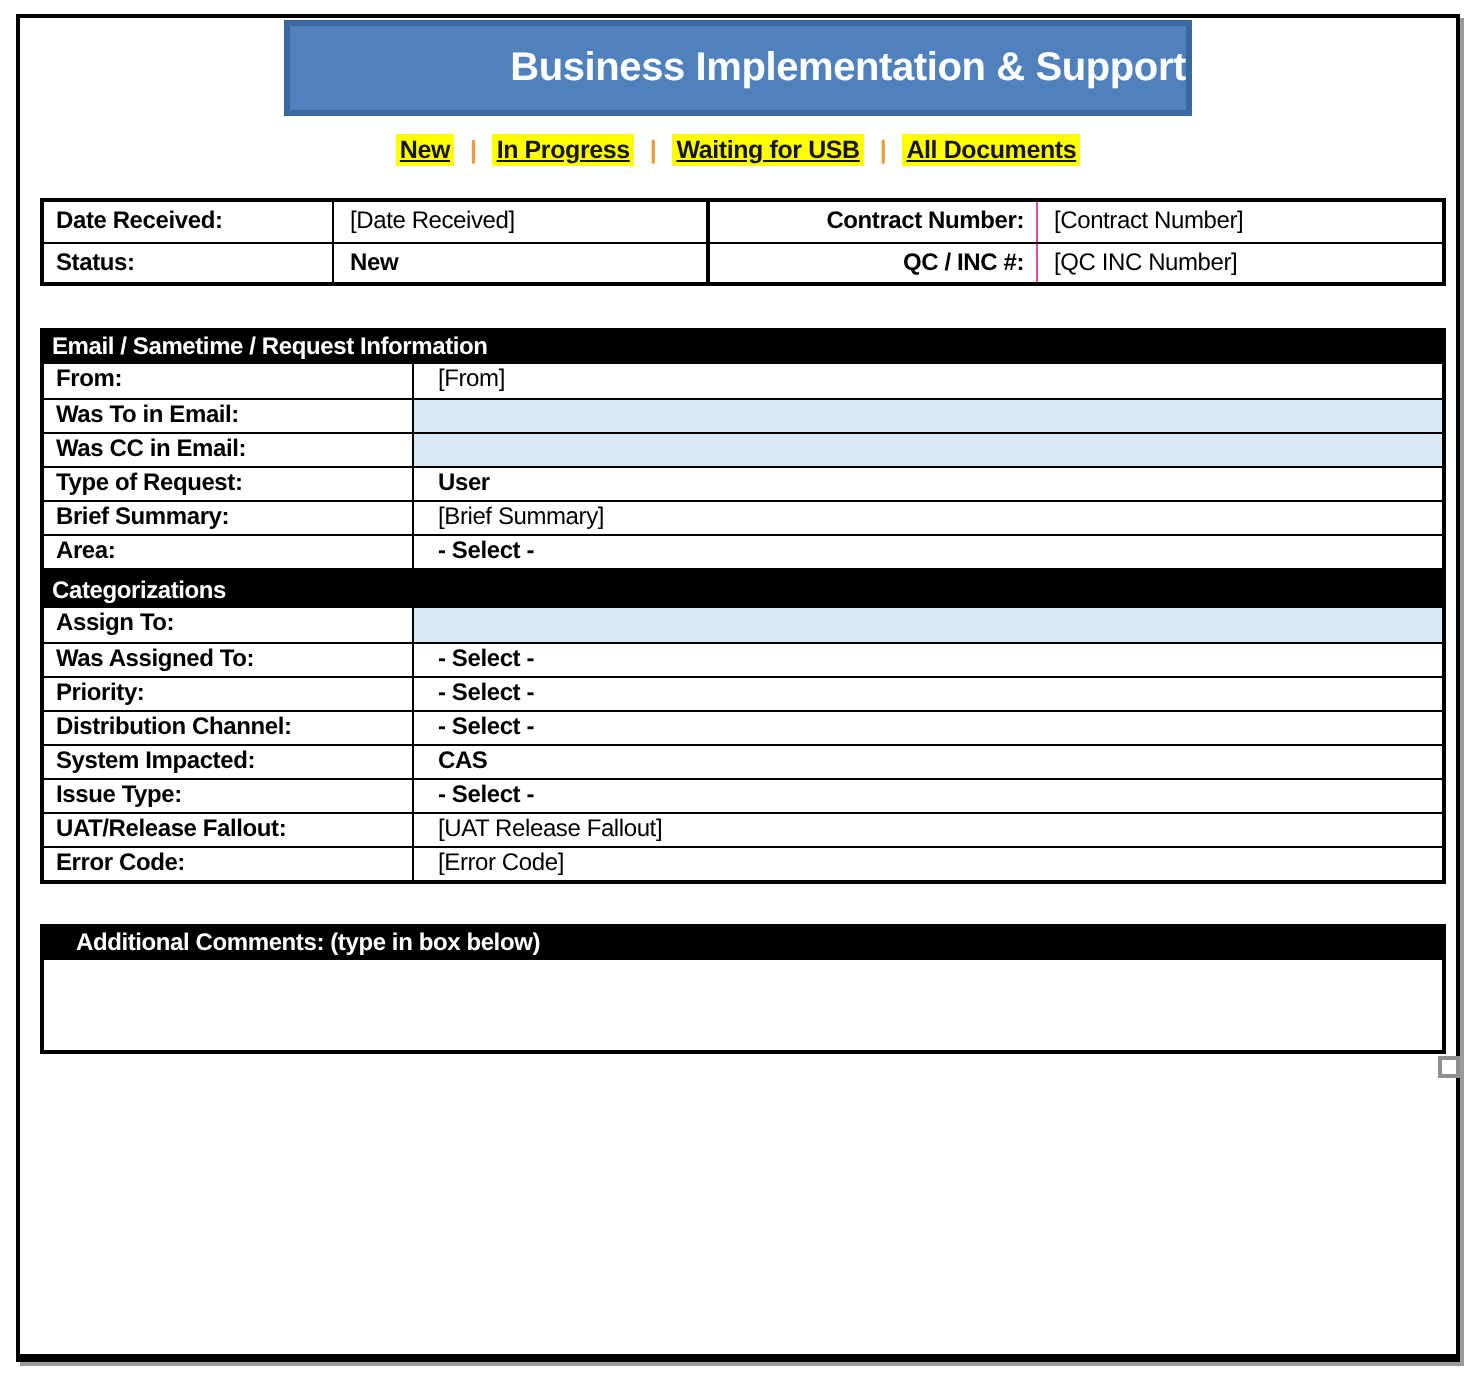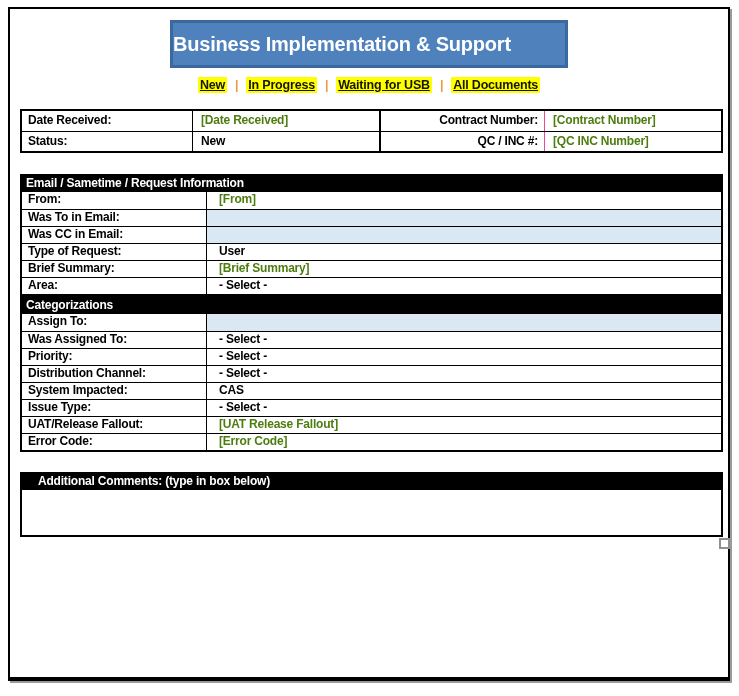--- a/index.html
+++ b/index.html
@@ -14,29 +14,29 @@
     position: absolute;
     left: 8px; top: 7px;
     width: 722px; height: 674px;
     border: 2px solid #000;
     border-bottom-width: 4px;
     box-shadow: 2px 2px 0 #9b9b9b;
     background: #fff;
   }
   
   .banner {
-    width: 398px; height: 48px;
-    margin: 11px auto 0 auto;
+    width: 454px; height: 48px;
+    margin: 1px auto 0 auto;
     background: #4f81bd;
     border: 3px solid #39699e;
     color: #ffffff;
     font-size: 20px;
     font-weight: bold;
     letter-spacing: -0.2px;
-    text-align: left;
+    text-align: right;
     line-height: 42px;
   }
   
   .nav {
     margin-top: 9px;
     text-align: center;
     font-size: 12.5px;
     font-weight: bold;
     height: 17px; line-height: 17px;
     letter-spacing: -0.2px;
@@ -48,39 +48,39 @@
     text-decoration: underline;
     padding: 1px 2px;
     cursor: pointer;
   }
   .nav-sep { color: #ed9b3d; margin: 0 8px; font-weight: bold; }
   
   .tbl { margin: 15px 0 0 10px; width: 703px; font-size: 12px; letter-spacing: -0.2px; }
   .info-table { border: 2px solid #000; }
   .info-row { display: flex; height: 20px; line-height: 18px; }
   .info-row + .info-row { border-top: 1px solid #000; }
-  .c-l1 { width: 171px; border-right: 1px solid #000; font-weight: bold; padding-left: 6px; }
+  .c-l1 { width: 145px; border-right: 1px solid #000; font-weight: bold; padding-left: 6px; }
   .c-v1 { width: 188px; border-right: 2px solid #000; padding-left: 8px; }
   .c-l2 { width: 164px; border-right: 1px solid #ec4899; font-weight: bold; text-align: right; padding-right: 6px; }
   .c-v2 { flex: 1; padding-left: 8px; }
   
   .section { margin-left: 10px; width: 703px; font-size: 12px; letter-spacing: -0.2px; }
   .sec-header {
     background: #000; color: #fff;
     font-weight: bold;
     height: 18px; line-height: 18px;
     padding-left: 6px;
   }
   .sec-body { border: 2px solid #000; border-top: none; }
   .sec-row { display: flex; height: 17px; line-height: 15px; }
   .sec-row + .sec-row { border-top: 1px solid #000; }
   .sec-label { width: 185px; border-right: 1px solid #000; font-weight: bold; padding-left: 6px; }
   .sec-value { flex: 1; padding-left: 12px; }
   .blue { background: #d9e8f2; }
-  .ph { color: #4d7c0f; font-weight: bold; }
+  .ph { color: #000000; font-weight: normal; }
   .val { font-weight: bold; color: #000; }
   
   .box-section { margin-left: 10px; width: 703px; position: relative; font-size: 12px; letter-spacing: -0.2px; }
   .box-header {
     background: #000; color: #fff;
     font-weight: bold;
     height: 18px; line-height: 18px;
     padding-left: 18px;
   }
   .comments-box {

